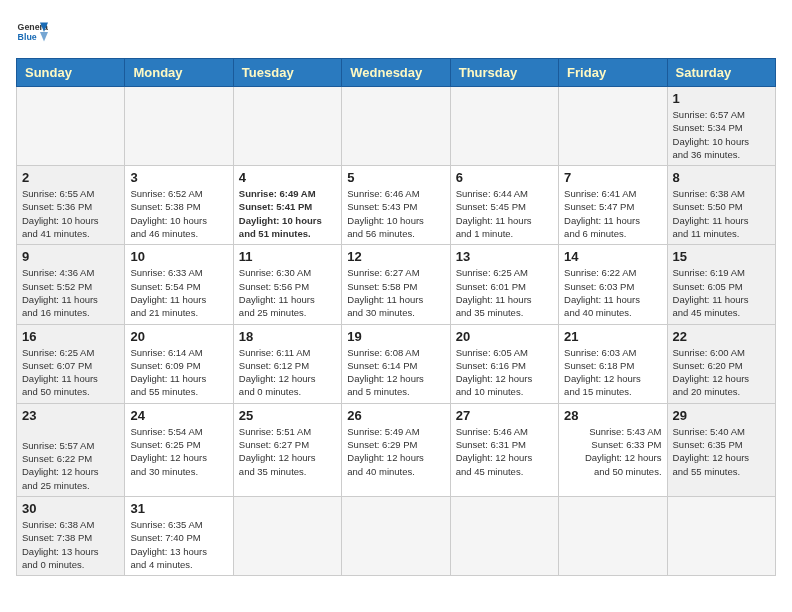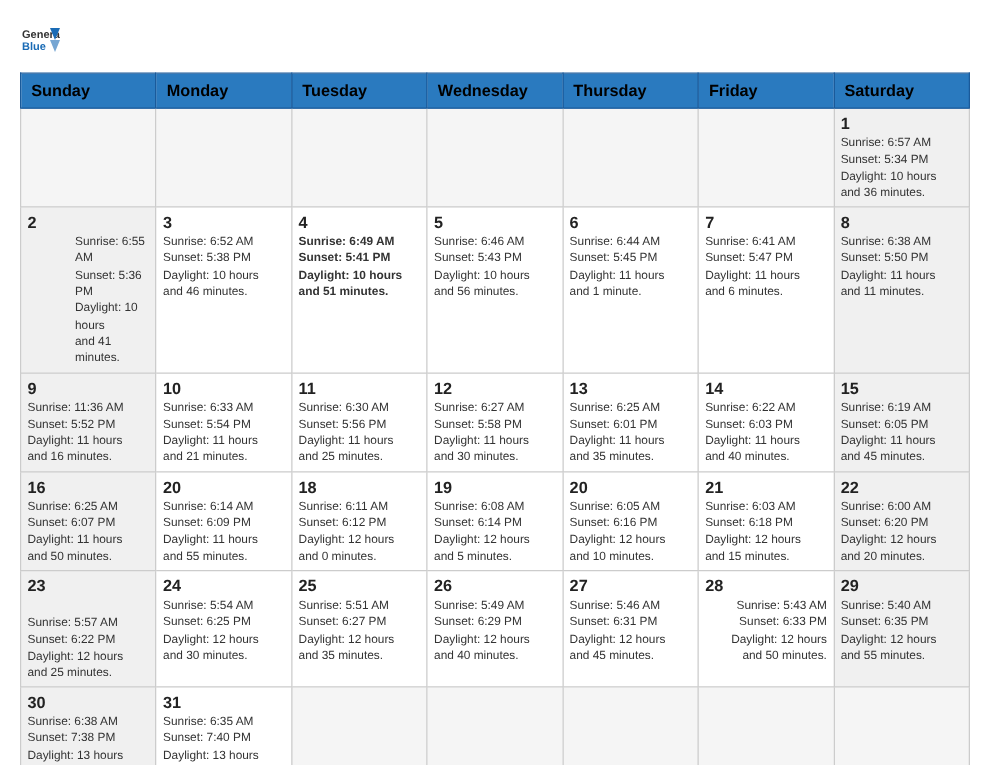--- a/index.html
+++ b/index.html
@@ -39,21 +39,21 @@
       color: #555;
       margin-top: 2px;
     }
     .calendar {
       width: 100%;
       border-collapse: collapse;
       border: 1px solid #ccc;
     }
     .calendar th {
       background-color: #2a7abf;
-      color: #000000;
+      color: #fef9c3;
       font-size: 13px;
       font-weight: bold;
       padding: 6px 8px;
       text-align: left;
       border: 1px solid #1a5a9a;
       margin-left: 28px;
     }
     .calendar td {
       vertical-align: top;
       border: 1px solid #ccc;
@@ -131,21 +131,21 @@
           <span class="day-number">1</span>
           <div class="day-info" style="white-space: pre-line;">Sunrise: 6:57 AM
 Sunset: 5:34 PM
 Daylight: 10 hours
 and 36 minutes.</div>
         </td>
       </tr>
       <tr>
         <td class="shaded">
           <span class="day-number">2</span>
-          <div class="day-info" style="white-space: pre-line; margin-left: 38px;">Sunrise: 6:55 AM
+          <div class="day-info" style="white-space: pre-line;">Sunrise: 6:55 AM
 Sunset: 5:36 PM
 Daylight: 10 hours
 and 41 minutes.</div>
         </td>
         <td>
           <span class="day-number">3</span>
           <div class="day-info" style="white-space: pre-line;">Sunrise: 6:52 AM
 Sunset: 5:38 PM
 Daylight: 10 hours
 and 46 minutes.</div>
@@ -182,21 +182,21 @@
           <span class="day-number">8</span>
           <div class="day-info" style="white-space: pre-line;">Sunrise: 6:38 AM
 Sunset: 5:50 PM
 Daylight: 11 hours
 and 11 minutes.</div>
         </td>
       </tr>
       <tr>
         <td class="shaded">
           <span class="day-number">9</span>
-          <div class="day-info" style="white-space: pre-line;">Sunrise: 11:36 AM
+          <div class="day-info" style="white-space: pre-line;">Sunrise: 4:36 AM
 Sunset: 5:52 PM
 Daylight: 11 hours
 and 16 minutes.</div>
         </td>
         <td>
           <span class="day-number">10</span>
           <div class="day-info" style="white-space: pre-line;">Sunrise: 6:33 AM
 Sunset: 5:54 PM
 Daylight: 11 hours
 and 21 minutes.</div>

